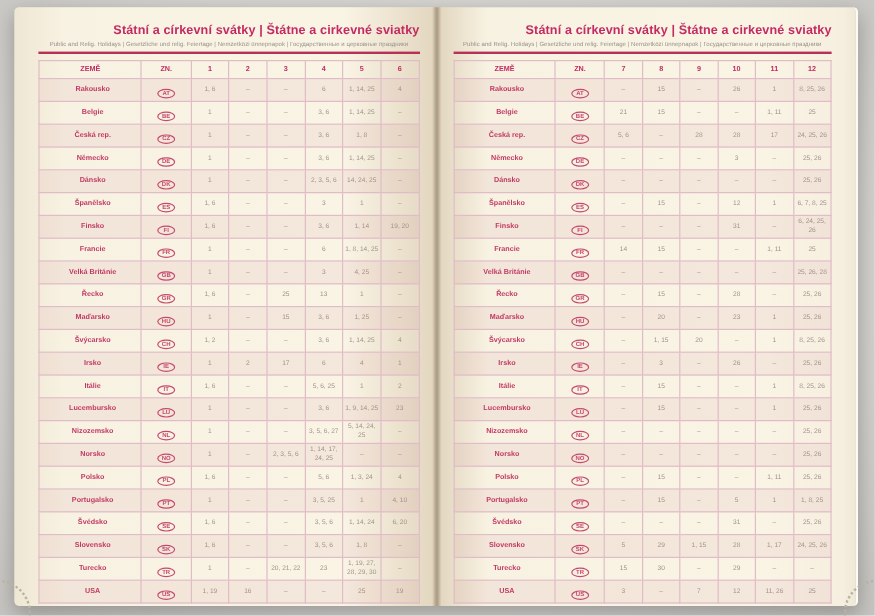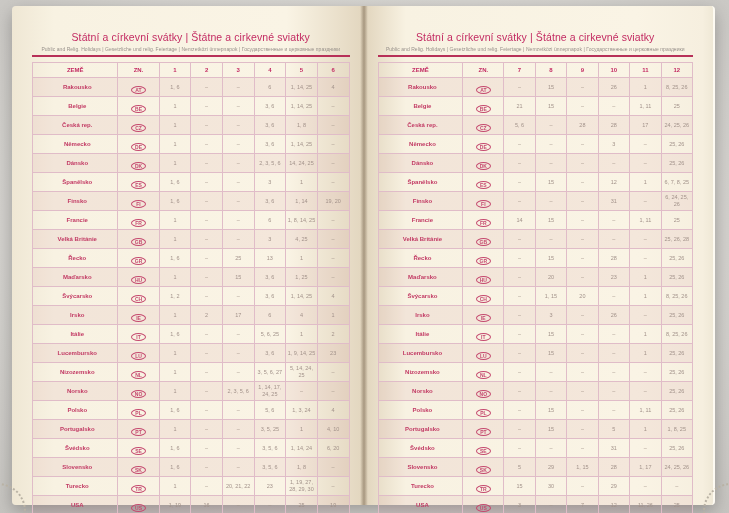--- a/index.html
+++ b/index.html
@@ -28,22 +28,22 @@
     border-radius:0 4px 4px 0;
     padding:13px 20px 0 14px;
     border-right:2px solid #fdfaf2;
   }
   .gutter {
     position:absolute; left:calc(50% - 4px); top:0; width:8px; height:100%;
     background:linear-gradient(to right, rgba(80,60,40,0) 0%, rgba(80,60,40,.30) 50%, rgba(80,60,40,0) 100%);
     pointer-events:none;
   }
   .title {
-    text-align:center; font-size:10.5px; font-weight:normal; color:#c32b62;
-    margin-top:12px; letter-spacing:.1px;
+    text-align:right; font-size:10.5px; font-weight:bold; color:#c32b62;
+    letter-spacing:.1px;
   }
   .subtitle {
     text-align:center; font-size:5px; color:#97908a; margin-top:3px;
     white-space:nowrap; letter-spacing:.05px;
   }
   .rule { border-top:2px solid #b73058; margin-top:3px; margin-bottom:5px; }
   table.holidays {
     width:100%; border-collapse:collapse; table-layout:fixed;
     border:1px solid #c9839b;
   }

